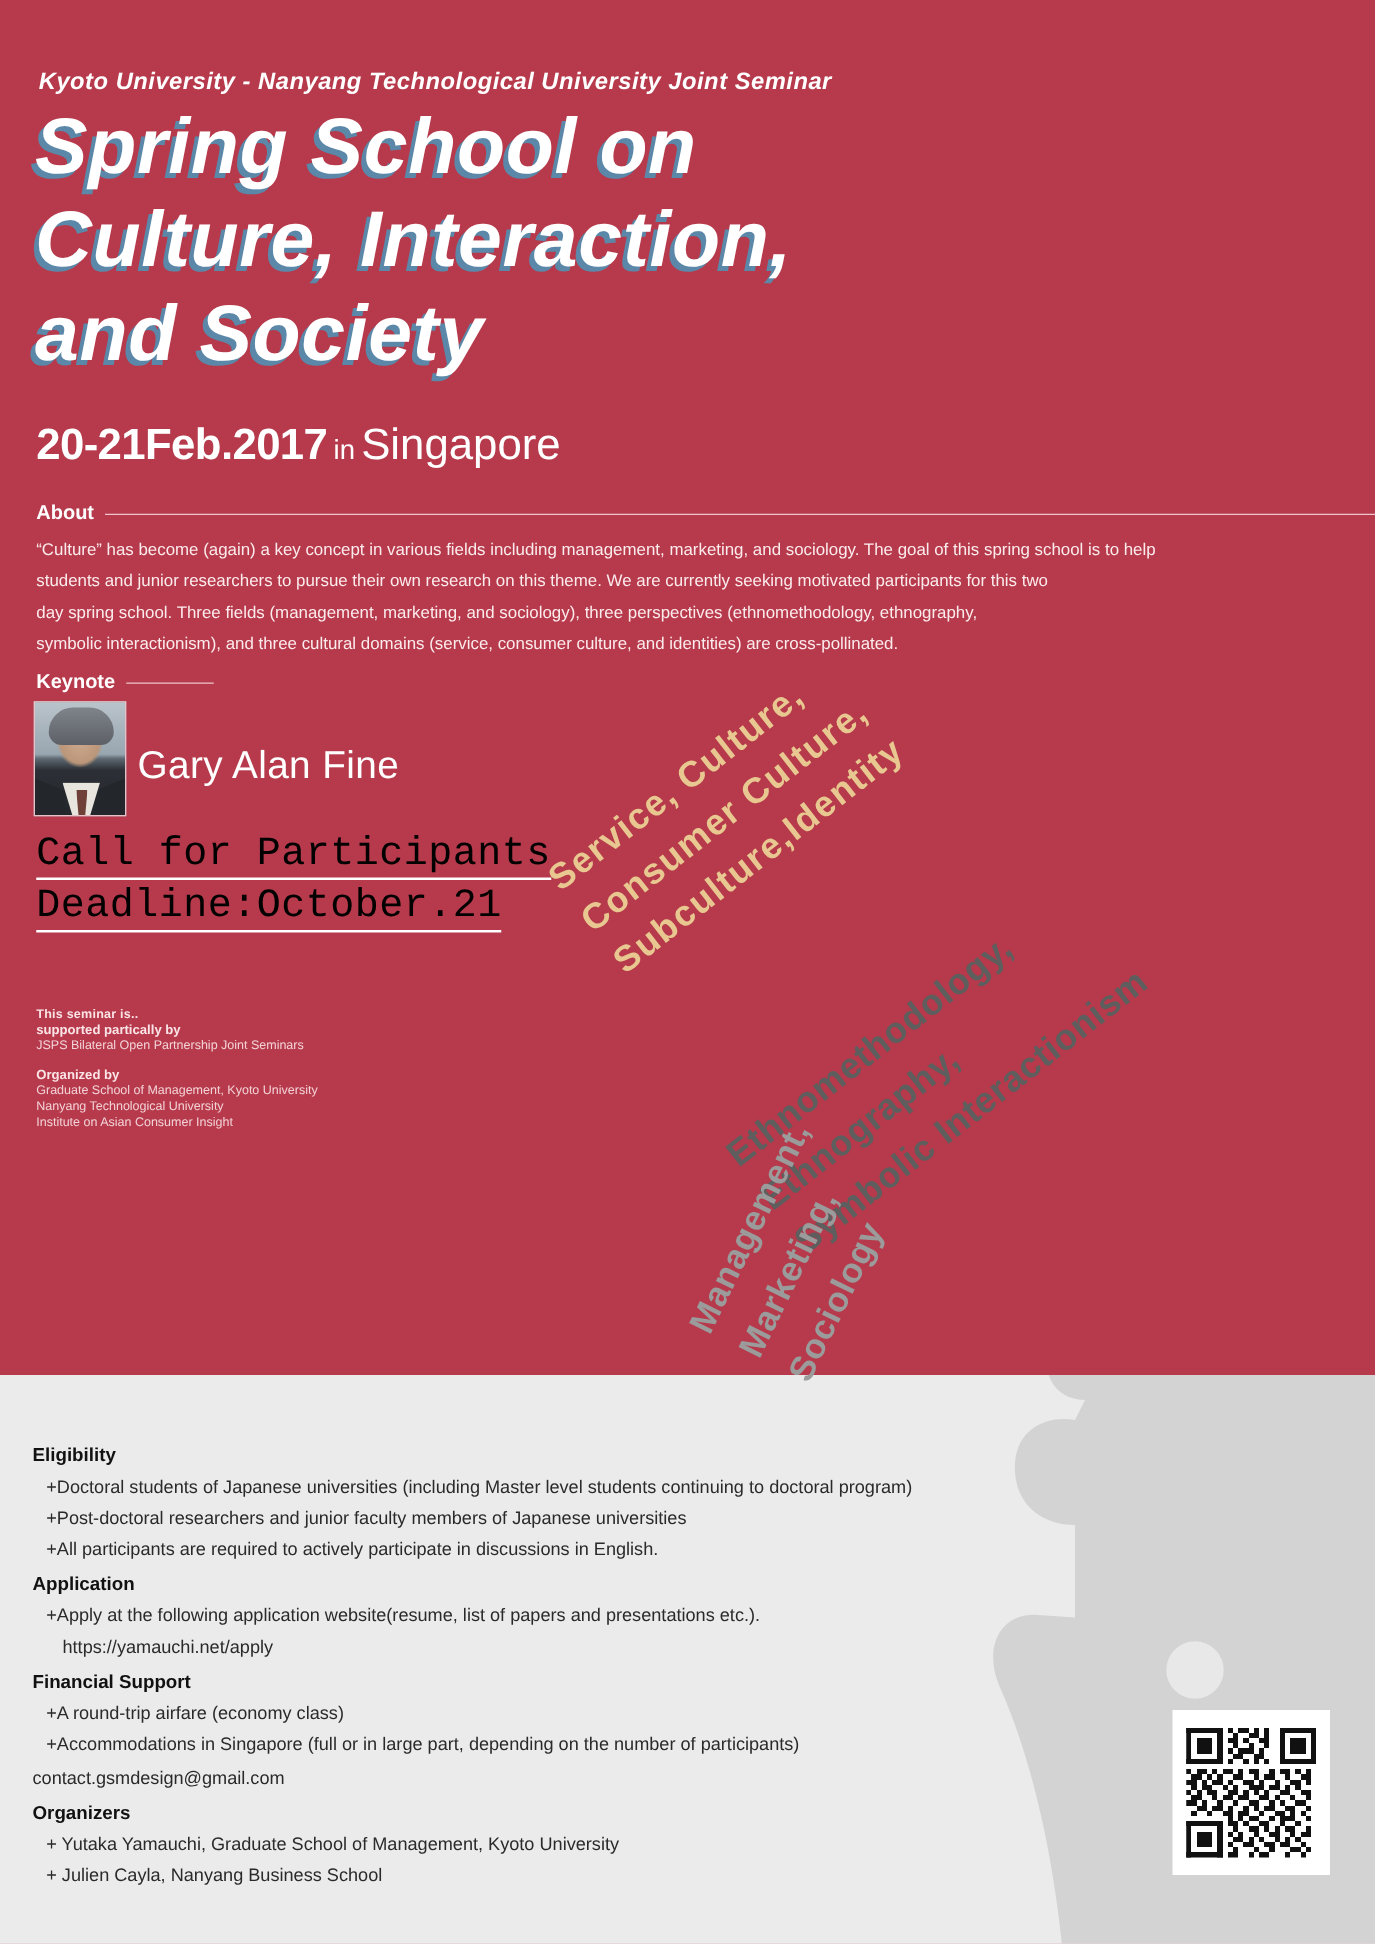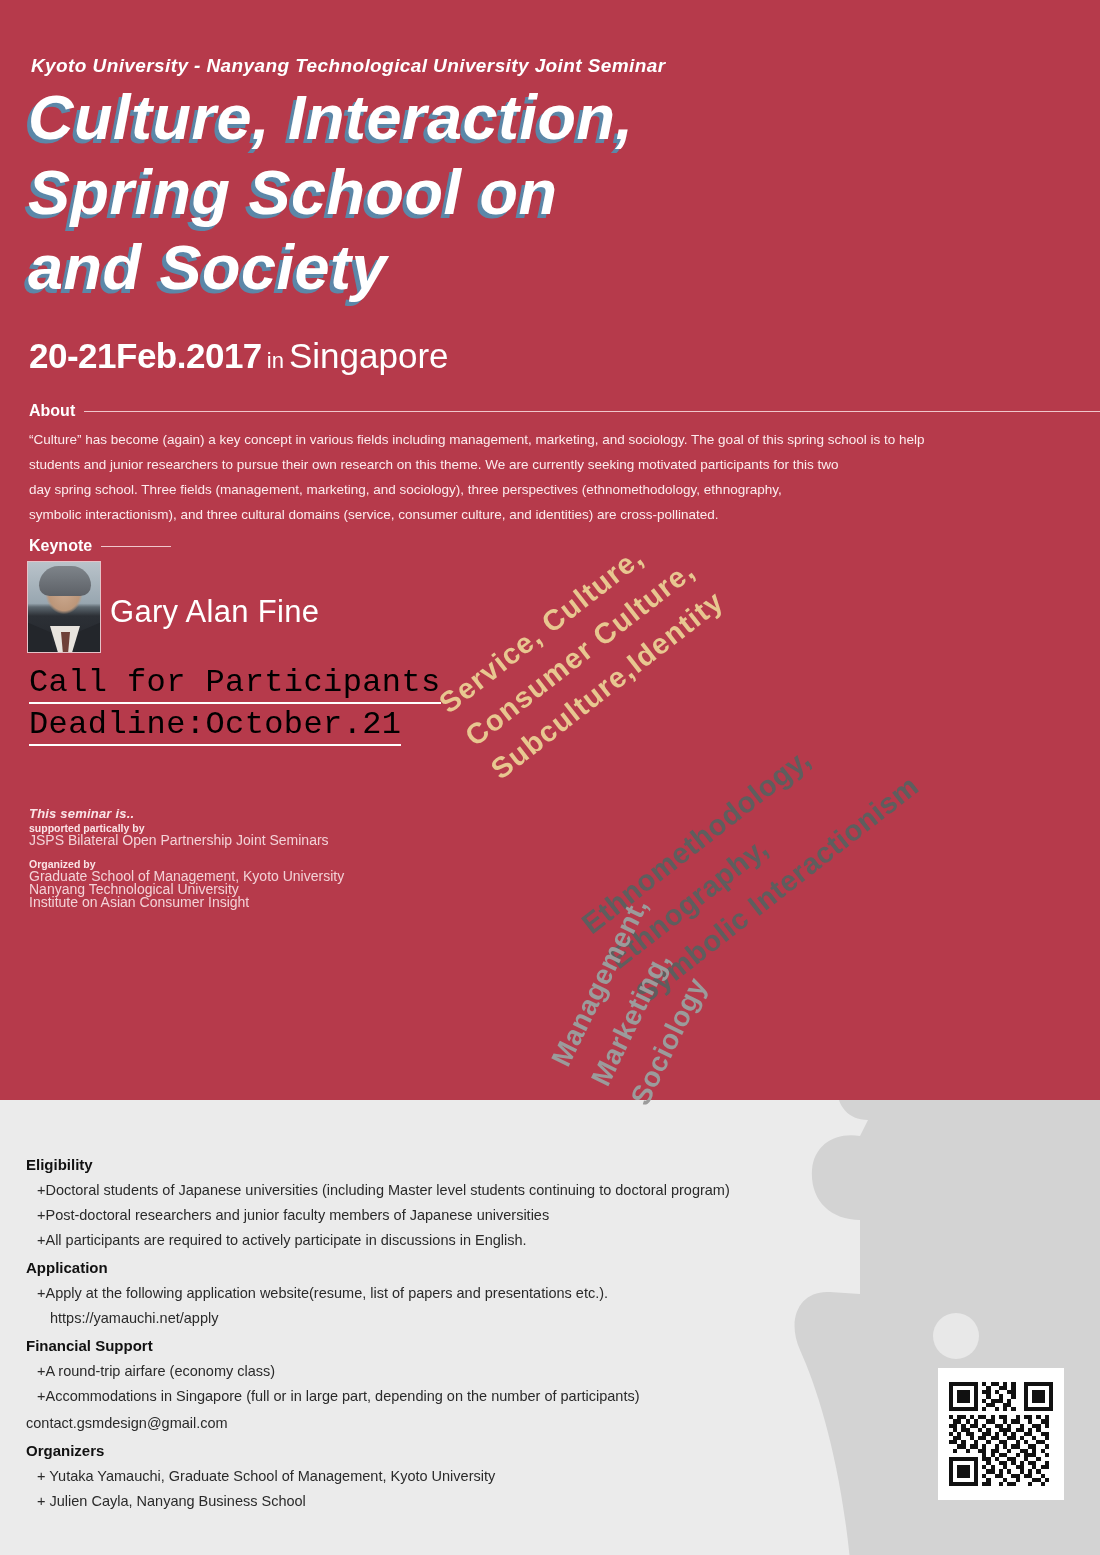--- a/index.html
+++ b/index.html
@@ -125,23 +125,23 @@
     font-size:32px; font-weight:400; letter-spacing:.4px;
     border-bottom:2px solid #FFFFFF; display:inline-block; padding-bottom:1px;
   }
   .cfp .cfp-l2 {
     font-size:32px; font-weight:400; letter-spacing:.4px; margin-top:2px;
     border-bottom:2px solid #FFFFFF; display:inline-block; padding-bottom:1px;
   }
 
   
   .fineprint { position:absolute; left:29px; top:806px; color:#FBE4E7; }
-  .fp-ital { font-size:13px; font-weight:700; font-style:italic; letter-spacing:.2px; }
+  .fp-ital { font-size:10px; font-weight:700; letter-spacing:.2px; }
   .fp-bold { font-size:10.5px; font-weight:700; margin-top:1px; }
-  .fp-norm { font-size:14px; line-height:13px; color:#F3D2D7; }
+  .fp-norm { font-size:10px; line-height:13px; color:#F3D2D7; }
   .fp-gap  { height:10px; }
 
   
   .merlion { position:absolute; left:690px; top:700px; width:420px; height:860px; }
 
   
   .diag { position:absolute; white-space:nowrap; font-weight:700; }
   .diag .dl { display:block; }
 
   .diag-gold {
@@ -207,22 +207,22 @@
       <path d="M212 330 C212 302 240 290 268 294 C296 298 312 320 306 344
                C300 368 274 380 248 372 C224 364 212 350 212 330 Z"></path>
     </g>
   </svg>
 
   <div class="red-panel"></div>
 
   <div class="kicker">Kyoto University - Nanyang Technological University Joint Seminar</div>
 
   <div class="main-title">
+    <span class="tl">Spring School on</span>
     <span class="tl">Culture, Interaction,</span>
-    <span class="tl">Spring School on</span>
     <span class="tl">and Society</span>
   </div>
 
   <div class="datebar">
     <span class="d-big">20-21Feb.2017</span><span class="d-in">in</span><span class="d-place">Singapore</span>
   </div>
 
   <div class="rule-head about-head">
     <span class="rh-label">About</span>
     <span class="rh-line"></span>

